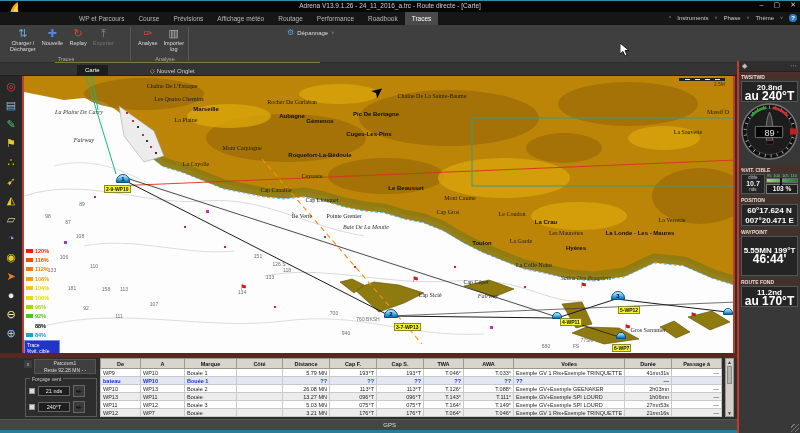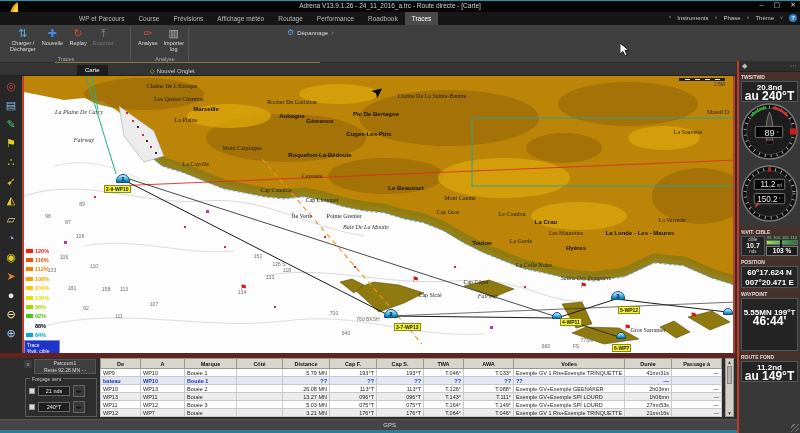--- a/index.html
+++ b/index.html
@@ -625,36 +625,20 @@
         <path d="M31,4.4 A24,24 0 0 1 46,13" stroke="#c83232" stroke-width="2.5" fill="none"></path>
         <path d="M28,9 C31,15 32,24 31,37 L25,37 C24,24 25,15 28,9 Z" fill="#3a3a3a" stroke="#999" stroke-width="0.7"></path>
         <rect x="48" y="25" width="7" height="6" fill="#c02020"></rect>
         <rect x="14" y="23" width="27" height="11" rx="1" fill="#060606" stroke="#888" stroke-width="0.8"></rect>
         <text x="33" y="32" fill="#e8e8e8" font-size="9" font-family="DejaVu Sans Mono, monospace" text-anchor="end">89</text>
         <text x="35" y="31" fill="#bbb" font-size="5">°</text>
         <rect x="25" y="37" width="7" height="4" fill="#1a0a0a" stroke="#633" stroke-width="0.5"></rect>
       </svg>
     </div>
 
-    <div class="gaugewrap">
-      <svg width="57" height="57" viewBox="0 0 56 56">
-        <circle cx="28" cy="28" r="27" fill="#101010" stroke="#777" stroke-width="1.5"></circle>
-        <circle cx="28" cy="28" r="22.5" fill="#1c1c1c" stroke="#444" stroke-width="0.8"></circle>
-        <circle cx="28" cy="28" r="24" fill="none" stroke="#b8b8b8" stroke-width="3" stroke-dasharray="0.8 5.1"></circle>
-        <rect x="26.5" y="2.5" width="3" height="4" fill="#c02020"></rect>
-        <path d="M28,28 L14,41" stroke="#c83232" stroke-width="2"></path>
-        <polygon points="14,41 18,39 16,37" fill="#c83232"></polygon>
-        <rect x="13" y="14" width="30" height="10" rx="1" fill="#060606" stroke="#888" stroke-width="0.8"></rect>
-        <text x="34" y="22" fill="#e8e8e8" font-size="8" font-family="DejaVu Sans Mono, monospace" text-anchor="end">11.2</text>
-        <text x="35" y="22" fill="#bbb" font-size="4.5">nd</text>
-        <rect x="13" y="28" width="30" height="10" rx="1" fill="#060606" stroke="#888" stroke-width="0.8"></rect>
-        <text x="36" y="36" fill="#e8e8e8" font-size="8" font-family="DejaVu Sans Mono, monospace" text-anchor="end">150.2</text>
-        <text x="37" y="35" fill="#bbb" font-size="4.5">°</text>
-      </svg>
-    </div>
 
     <div class="sb-head">%VIT. CIBLE</div>
     <div class="vitrow">
       <div class="cible">
         <div class="a">cible</div>
         <div class="b">10.7</div>
         <div class="a">nds</div>
       </div>
       <div class="vitright">
         <div class="vitscale" id="vitscale">
@@ -670,29 +654,29 @@
       </div>
     </div>
 
     <div class="sb-head">POSITION</div>
     <div class="sb-box">
       <div class="l1">60°17.624 N</div>
       <div class="l1">007°20.471 E</div>
     </div>
 
     <div class="sb-head">WAYPOINT</div>
-    <div class="sb-box" style="height:53px;padding-top:8px;">
+    <div class="sb-box" style="height:40px;padding-top:8px;">
       <div class="l1">5.55MN 199°T</div>
       <div class="l2">46:44'</div>
     </div>
 
     <div class="sb-head">ROUTE FOND</div>
     <div class="sb-box">
       <div class="l1">11.2nd</div>
-      <div class="l2">au 149°T</div>
+      <div class="l2">au 170°T</div>
     </div>
 
     <div class="grip"></div>
   </div>
 
   <div class="cursor">
     <svg width="10" height="14" viewBox="0 0 10 14">
       <polygon points="0,0 0,11 3,8.5 5,13 7,12 5,7.5 9,7.5" fill="#fff" stroke="#000" stroke-width="0.8"></polygon>
     </svg>
   </div>

